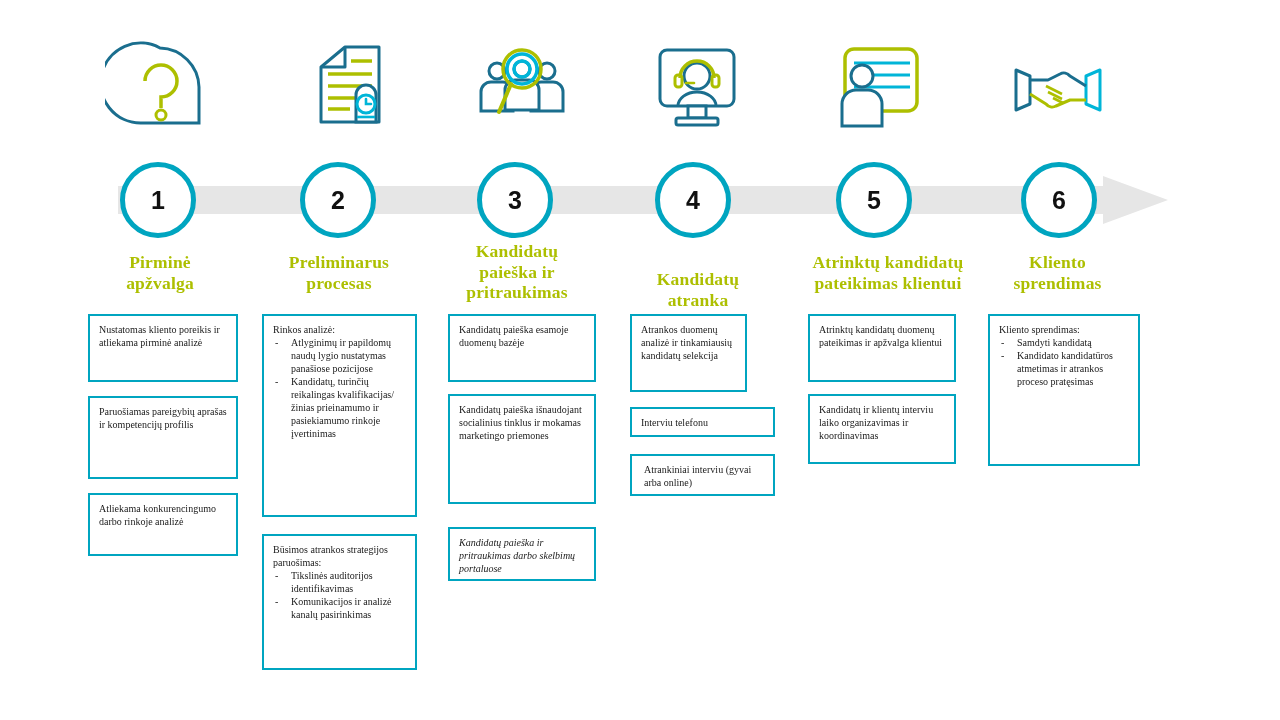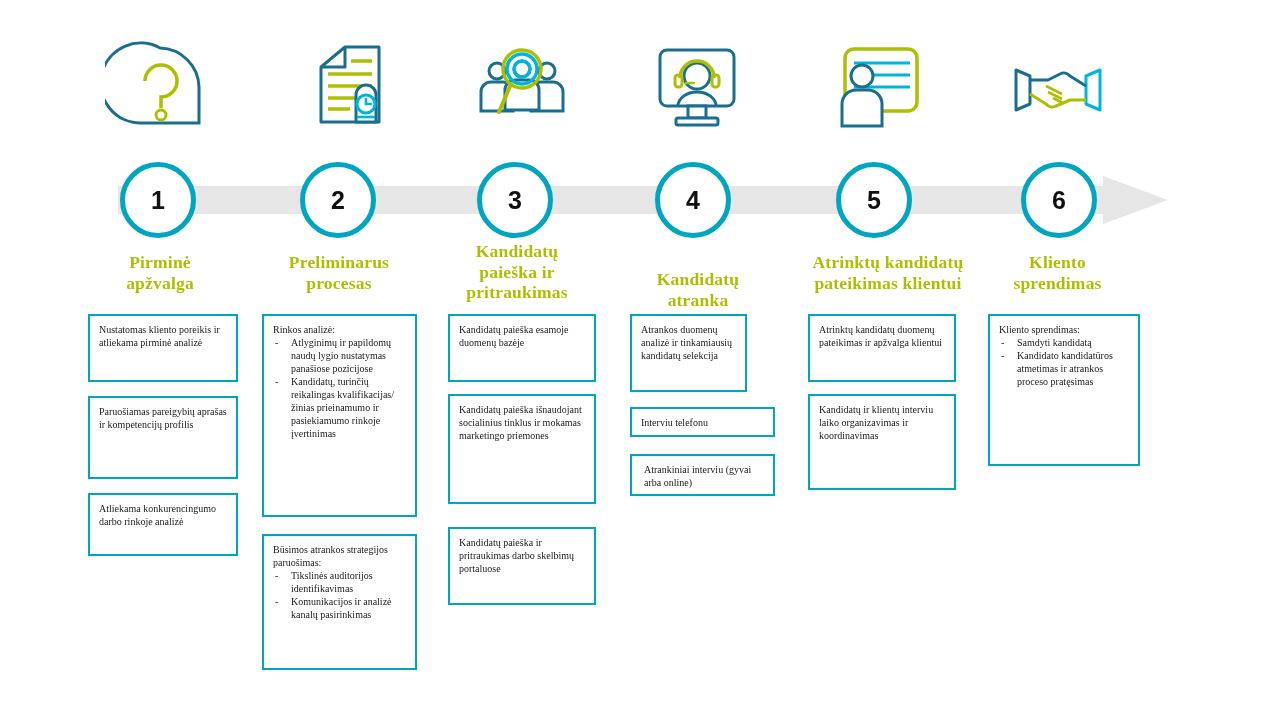--- a/index.html
+++ b/index.html
@@ -220,38 +220,38 @@
     <li>Komunikacijos ir analizė kanalų pasirinkimas</li>
   </ul>
 </div>
 
 <div class="box" style="left:448px; top:314px; width:148px; height:68px;">
   <span class="lead">Kandidatų paieška esamoje duomenų bazėje</span>
 </div>
 <div class="box" style="left:448px; top:394px; width:148px; height:110px;">
   <span class="lead">Kandidatų paieška išnaudojant socialinius tinklus ir mokamas marketingo priemones</span>
 </div>
-<div class="box" style="left:448px; top:527px; width:148px; height:78px;">
+<div class="box" style="left:448px; top:527px; width:148px; height:54px;font-style:italic;">
   <span class="lead">Kandidatų paieška ir pritraukimas darbo skelbimų portaluose</span>
 </div>
 
 <div class="box" style="left:630px; top:314px; width:117px; height:78px;">
   <span class="lead">Atrankos duomenų analizė ir tinkamiausių kandidatų selekcija</span>
 </div>
 <div class="box" style="left:630px; top:407px; width:145px; height:30px;">
   <span class="lead">Interviu telefonu</span>
 </div>
 <div class="box" style="left:630px; top:454px; width:145px; height:42px;padding-left:12px;">
   <span class="lead">Atrankiniai interviu (gyvai arba online)</span>
 </div>
 
 <div class="box" style="left:808px; top:314px; width:148px; height:68px;">
   <span class="lead">Atrinktų kandidatų duomenų pateikimas ir apžvalga klientui</span>
 </div>
-<div class="box" style="left:808px; top:394px; width:148px; height:96px;">
+<div class="box" style="left:808px; top:394px; width:148px; height:70px;">
   <span class="lead">Kandidatų ir klientų interviu laiko organizavimas ir koordinavimas</span>
 </div>
 
 <div class="box" style="left:988px; top:314px; width:152px; height:152px;">
   <span class="lead">Kliento sprendimas:</span>
   <ul>
     <li>Samdyti kandidatą</li>
     <li>Kandidato kandidatūros atmetimas ir atrankos proceso pratęsimas</li>
   </ul>
 </div>

